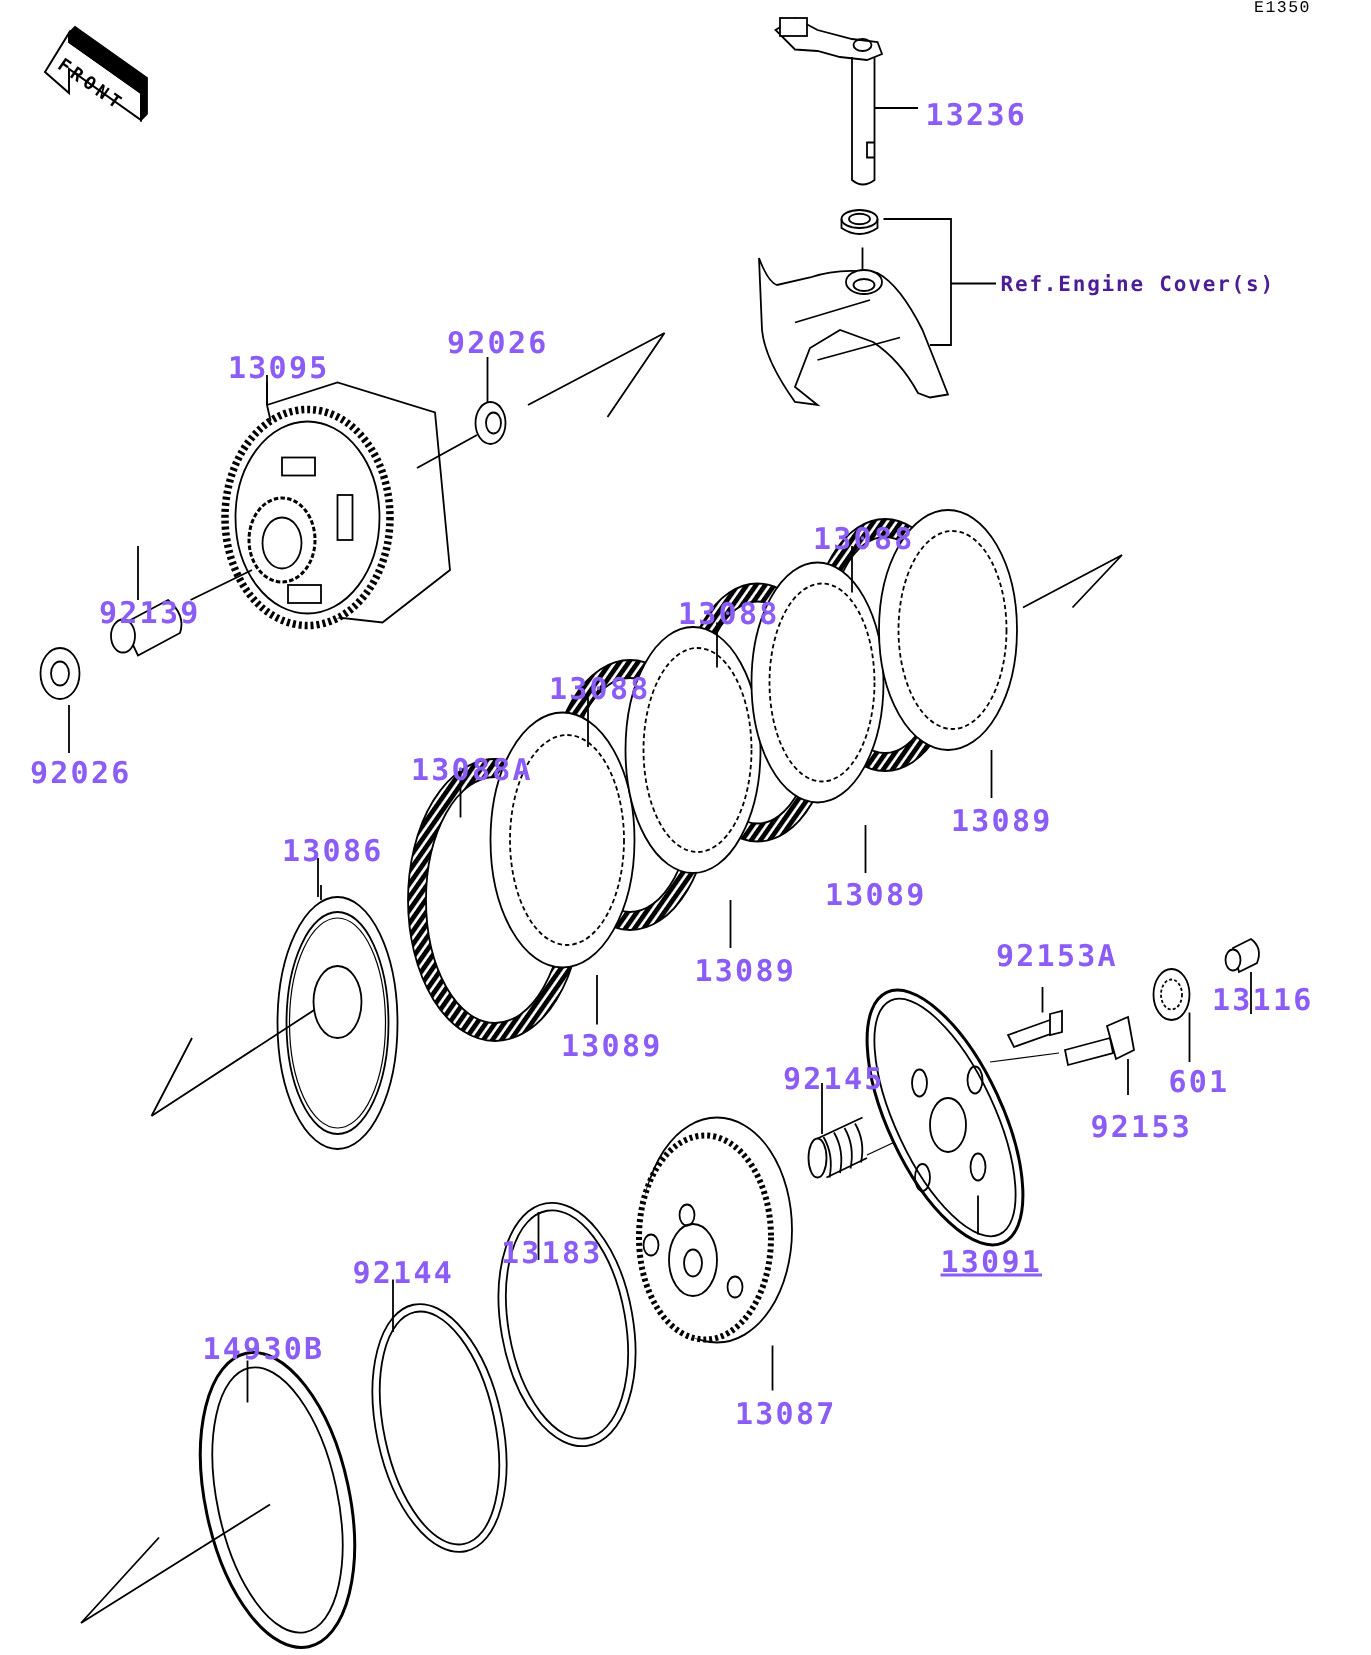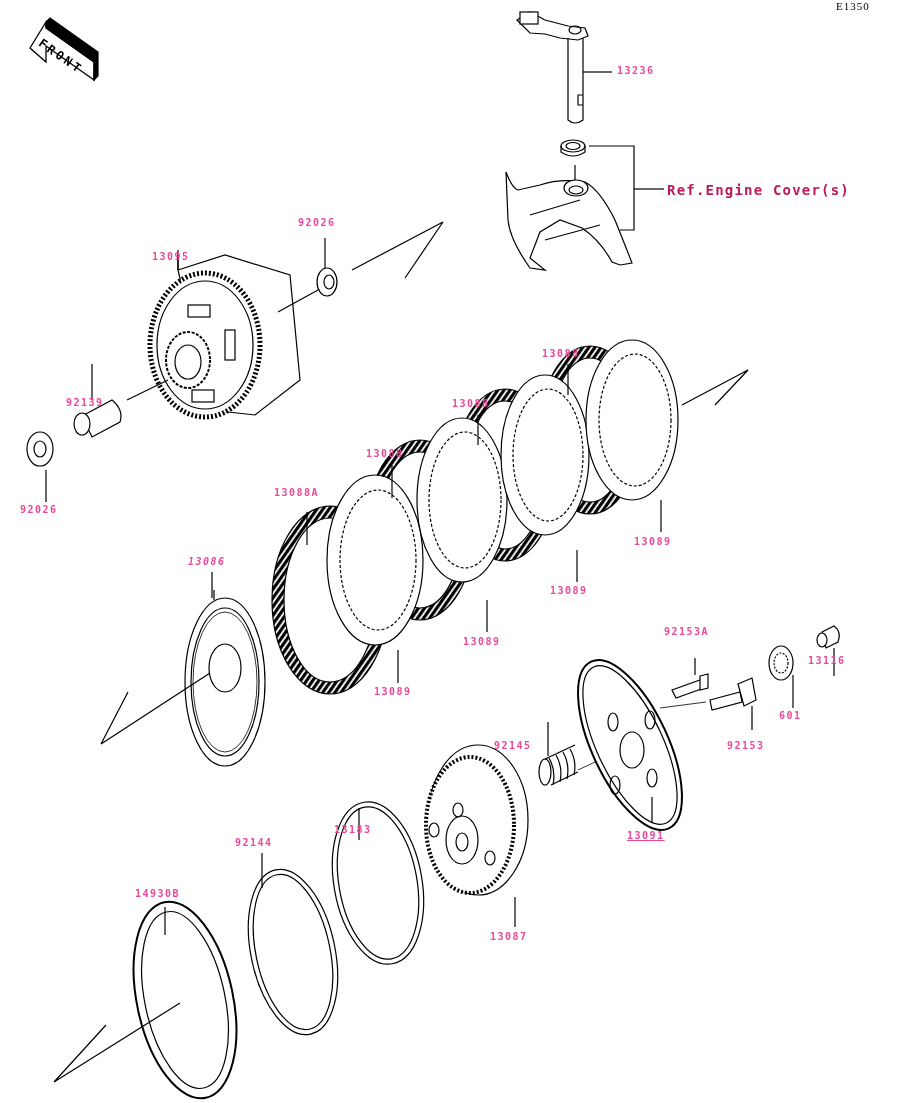--- a/index.html
+++ b/index.html
@@ -1,20 +1,20 @@
 <!DOCTYPE html>
 <html><head>
 <meta charset="utf-8">
 <style>
   html, body { margin:0; padding:0; background:#ffffff; }
   #stage { position:relative; width:914px; height:1103px; overflow:hidden; background:#fff; }
   svg#art { position:absolute; left:0; top:0; }
-  .lbl { position:absolute; font-family:"DejaVu Sans Mono","Liberation Mono",monospace; font-size:10px; font-weight:bold; color:#ec4899; letter-spacing:1.5px; white-space:nowrap; line-height:1; }
-  .code { position:absolute; font-family:Liberation Serif, serif; font-size:11px; color:#000; letter-spacing:1px; }
-  .ref { position:absolute; font-family:"DejaVu Sans Mono","Liberation Mono",monospace; font-size:14px; font-weight:bold; color:#be185d; letter-spacing:1.2px; white-space:nowrap; }
+  .lbl { position:absolute; font-family:"DejaVu Sans Mono","Liberation Mono",monospace; font-size:20px; font-weight:bold; color:#8b5cf6; letter-spacing:1.5px; white-space:nowrap; line-height:1; }
+  .code { position:absolute; font-family:Liberation Mono, monospace; font-size:11px; color:#000; letter-spacing:1px; }
+  .ref { position:absolute; font-family:"DejaVu Sans Mono","Liberation Mono",monospace; font-size:14px; font-weight:bold; color:#4c1d95; letter-spacing:1.2px; white-space:nowrap; }
   .front { position:absolute; left:30px; top:16px; }
   .front-text { font-family:"DejaVu Sans Mono","Liberation Mono",monospace; font-size:12px; font-weight:bold; }
 </style>
 </head>
 <body>
 
 <div id="stage">
 
   <svg id="art" width="914" height="1103" viewBox="0 0 914 1103" fill="none" stroke="#000" stroke-width="1.2">
     <defs>
@@ -217,35 +217,35 @@
   <div class="front">
     <span class="front-text" style="position:absolute; left:14px; top:20px; transform:rotate(35deg); transform-origin:left top; letter-spacing:3px;">FRONT</span>
   </div>
 
   <div class="code" style="left:836px; top:0px;">E1350</div>
 
   <div class="ref" style="left:667px; top:182px;">Ref.Engine Cover(s)</div>
 
   <div class="lbl" style="left:617px; top:66px;">13236</div>
   <div class="lbl" style="left:298px; top:218px;">92026</div>
-  <div class="lbl" style="left:152px; top:252px;">13095</div>
+  <div class="lbl" style="left:152px; top:235px;">13095</div>
   <div class="lbl" style="left:66px;  top:358px;margin-top:40px;">92139</div>
   <div class="lbl" style="left:20px;  top:505px;">92026</div>
   <div class="lbl" style="left:542px; top:349px;">13088</div>
   <div class="lbl" style="left:452px; top:399px;">13088</div>
   <div class="lbl" style="left:366px; top:449px;">13088</div>
-  <div class="lbl" style="left:274px; top:488px;">13088A</div>
-  <div class="lbl" style="left:188px; top:557px;font-style:italic;">13086</div>
+  <div class="lbl" style="left:274px; top:503px;">13088A</div>
+  <div class="lbl" style="left:188px; top:557px;">13086</div>
   <div class="lbl" style="left:634px; top:537px;">13089</div>
   <div class="lbl" style="left:550px; top:586px;">13089</div>
   <div class="lbl" style="left:463px; top:637px;">13089</div>
   <div class="lbl" style="left:374px; top:687px;">13089</div>
   <div class="lbl" style="left:664px; top:627px;">92153A</div>
   <div class="lbl" style="left:808px; top:656px;">13116</div>
   <div class="lbl" style="left:779px; top:711px;">601</div>
   <div class="lbl" style="left:727px; top:741px;">92153</div>
-  <div class="lbl" style="left:494px; top:709px;margin-top:32px;">92145</div>
+  <div class="lbl" style="left:522px; top:709px;">92145</div>
   <div class="lbl" style="left:627px; top:831px;text-decoration:underline;">13091</div>
   <div class="lbl" style="left:334px; top:825px;">13183</div>
   <div class="lbl" style="left:235px; top:838px;">92144</div>
   <div class="lbl" style="left:135px; top:889px;">14930B</div>
   <div class="lbl" style="left:490px; top:932px;">13087</div>
 </div>
 
 </body></html>

